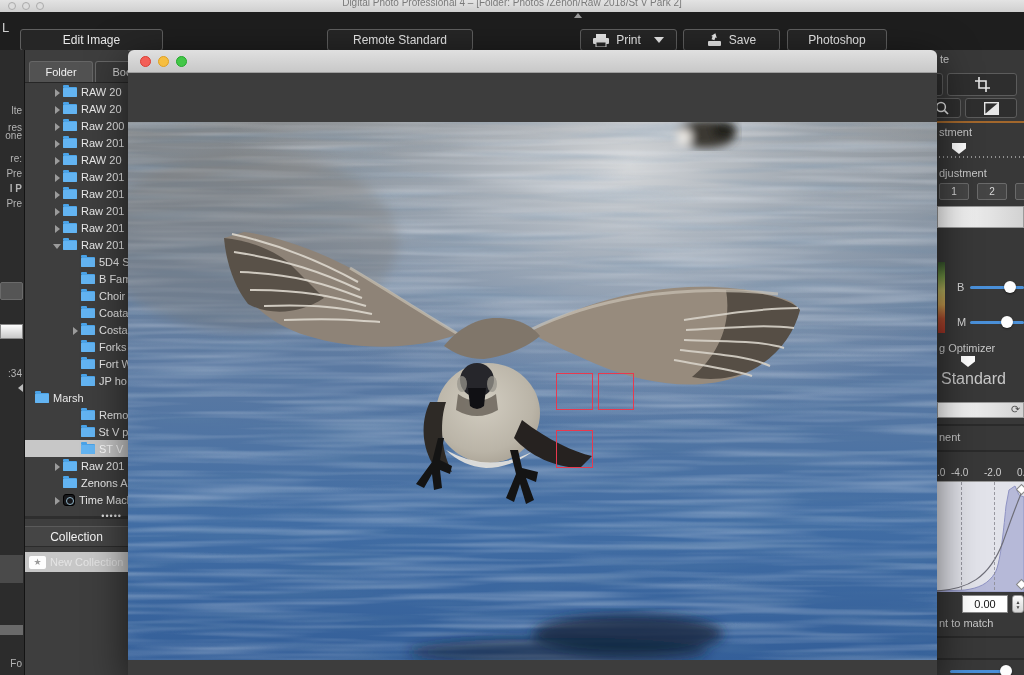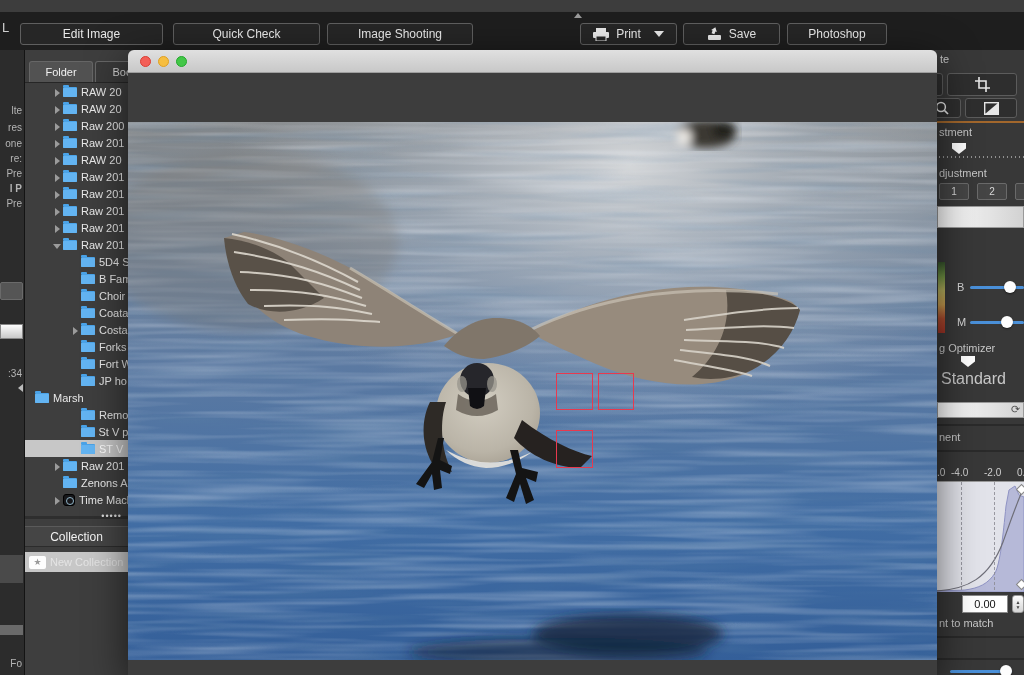--- a/index.html
+++ b/index.html
@@ -6,21 +6,21 @@
   *{box-sizing:border-box;font-family:"Liberation Sans",sans-serif;}
   #screen{position:relative;width:1024px;height:675px;background:#3d3d3d;overflow:hidden;}
 
   
   .mac-bar{position:absolute;left:0;top:0;width:1024px;height:12px;background:linear-gradient(#e3e3e3,#cfcfcf);overflow:hidden;}
   .mac-bar .ttl{position:absolute;left:0;right:0;top:-3px;text-align:center;font-size:10px;color:#7a7a7a;white-space:nowrap;}
   .mac-bar .tl{position:absolute;top:2px;width:8px;height:8px;border-radius:50%;background:#dcdcdc;border:1px solid #ababab;}
 
   
   .toolbar{position:absolute;left:0;top:12px;width:1024px;height:38px;background:#1e1e1e;}
-  .tb-btn{position:absolute;top:11px;height:22px;background:#262626;border:1px solid #5f5f5f;border-radius:3px;color:#e9e9e9;font-size:12px;display:flex;align-items:center;justify-content:center;gap:7px;cursor:default;}
+  .tb-btn{position:absolute;top:17px;height:22px;background:#262626;border:1px solid #5f5f5f;border-radius:3px;color:#e9e9e9;font-size:12px;display:flex;align-items:center;justify-content:center;gap:7px;cursor:default;}
   .tb-caret{width:0;height:0;border-left:5px solid transparent;border-right:5px solid transparent;border-top:6px solid #e9e9e9;margin-left:6px;}
   .tb-up{position:absolute;left:574px;top:1px;width:0;height:0;border-left:4px solid transparent;border-right:4px solid transparent;border-bottom:5px solid #9a9a9a;}
   .tb-frag{position:absolute;left:2px;top:8px;color:#cfcfcf;font-size:13px;}
 
   
   .lstrip{position:absolute;left:0;top:50px;width:25px;height:625px;background:#2c2c2c;border-right:1px solid #141414;overflow:hidden;}
   .lstrip .frag{position:absolute;right:2px;color:#b5b5b5;font-size:10px;white-space:nowrap;}
   .lstrip .blk1{position:absolute;left:0;top:232px;width:23px;height:18px;background:#555;border:1px solid #6a6a6a;border-radius:2px;}
   .lstrip .blk2{position:absolute;left:0;top:274px;width:23px;height:15px;background:linear-gradient(#fdfdfd,#c9c9c9);border:1px solid #888;}
   .lstrip .collapse{position:absolute;right:1px;top:334px;width:0;height:0;border-top:4px solid transparent;border-bottom:4px solid transparent;border-right:5px solid #bbb;}
@@ -82,32 +82,35 @@
   .photo{position:absolute;left:0;top:72px;width:809px;height:538px;overflow:hidden;background:#5c7aa2;}
   .photo svg{display:block;}
   #af-layer{position:absolute;left:0;top:72px;width:809px;height:538px;}
   .af-box{position:absolute;border:1.5px solid #e8394e;}
 </style>
 </head>
 <body>
 
 <div id="screen">
 
+  <div class="mac-bar">
+    <span class="tl" style="left:8px"></span>
+    <span class="tl" style="left:22px"></span>
+    <span class="tl" style="left:36px"></span>
+    <div class="ttl">Digital Photo Professional 4 – [Folder: Photos /Zenon/Raw 2018/St V Park 2]</div>
+  </div>
 
   <div class="toolbar">
     <div class="tb-up"></div>
     <div class="tb-frag">L</div>
     <div class="tb-btn" style="left:20px;width:143px">
         <span>Edit Image</span>
       </div>
-    <div class="tb-btn" style="left:173px;width:147px">
-        <span>Quick Check</span>
-      </div>
     <div class="tb-btn" style="left:327px;width:146px">
-        <span>Image Shooting</span>
+        <span>Remote Standard</span>
       </div>
     <div class="tb-btn" style="left:580px;width:97px">
       <svg width="16" height="13" viewBox="0 0 16 13">
           <rect x="3" y="0" width="10" height="4" fill="#e9e9e9"></rect>
           <rect x="0" y="4" width="16" height="6" rx="1" fill="#e9e9e9"></rect>
           <rect x="3" y="8" width="10" height="5" fill="#262626" stroke="#e9e9e9"></rect>
         </svg>
       <span>Print</span>
       <span class="tb-caret"></span>
     </div>
@@ -124,21 +127,21 @@
   </div>
 
   <div class="lstrip">
     <div class="blk1"></div>
     <div class="blk2"></div>
     <div class="collapse"></div>
     <div class="blk3"></div>
     <div class="blk4"></div>
   <span class="frag" style="top: 55px;">lte</span>
       <span class="frag" style="top: 72px;">res</span>
-      <span class="frag" style="top: 88px; text-align: right;">one</span>
+      <span class="frag" style="top: 80px; text-align: right;">one</span>
       <span class="frag" style="top: 103px;">re:</span>
       <span class="frag" style="top: 118px;">Pre</span>
       <span class="frag" style="top: 133px; font-weight: bold;">l P</span>
       <span class="frag" style="top: 148px;">Pre</span>
       <span class="frag" style="top: 318px;">:34</span>
       <span class="frag" style="top: 608px;">Fo</span>
     </div>
 
   <div class="sidebar">
     <div class="tabs">

